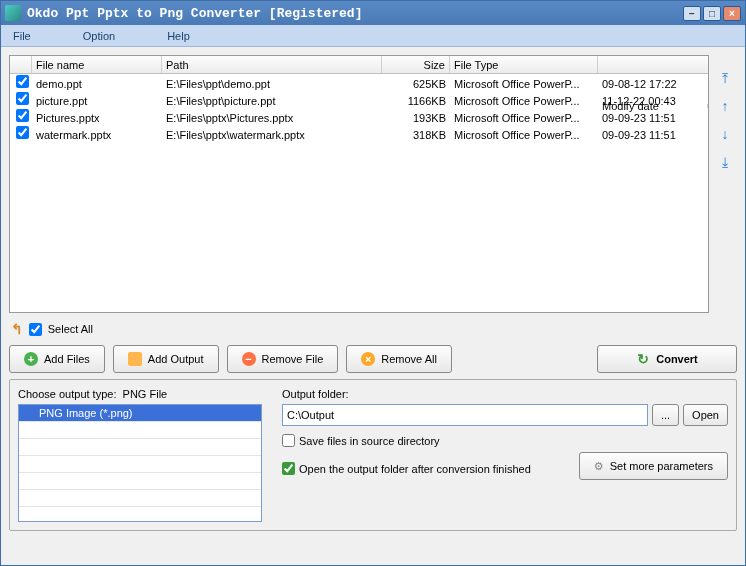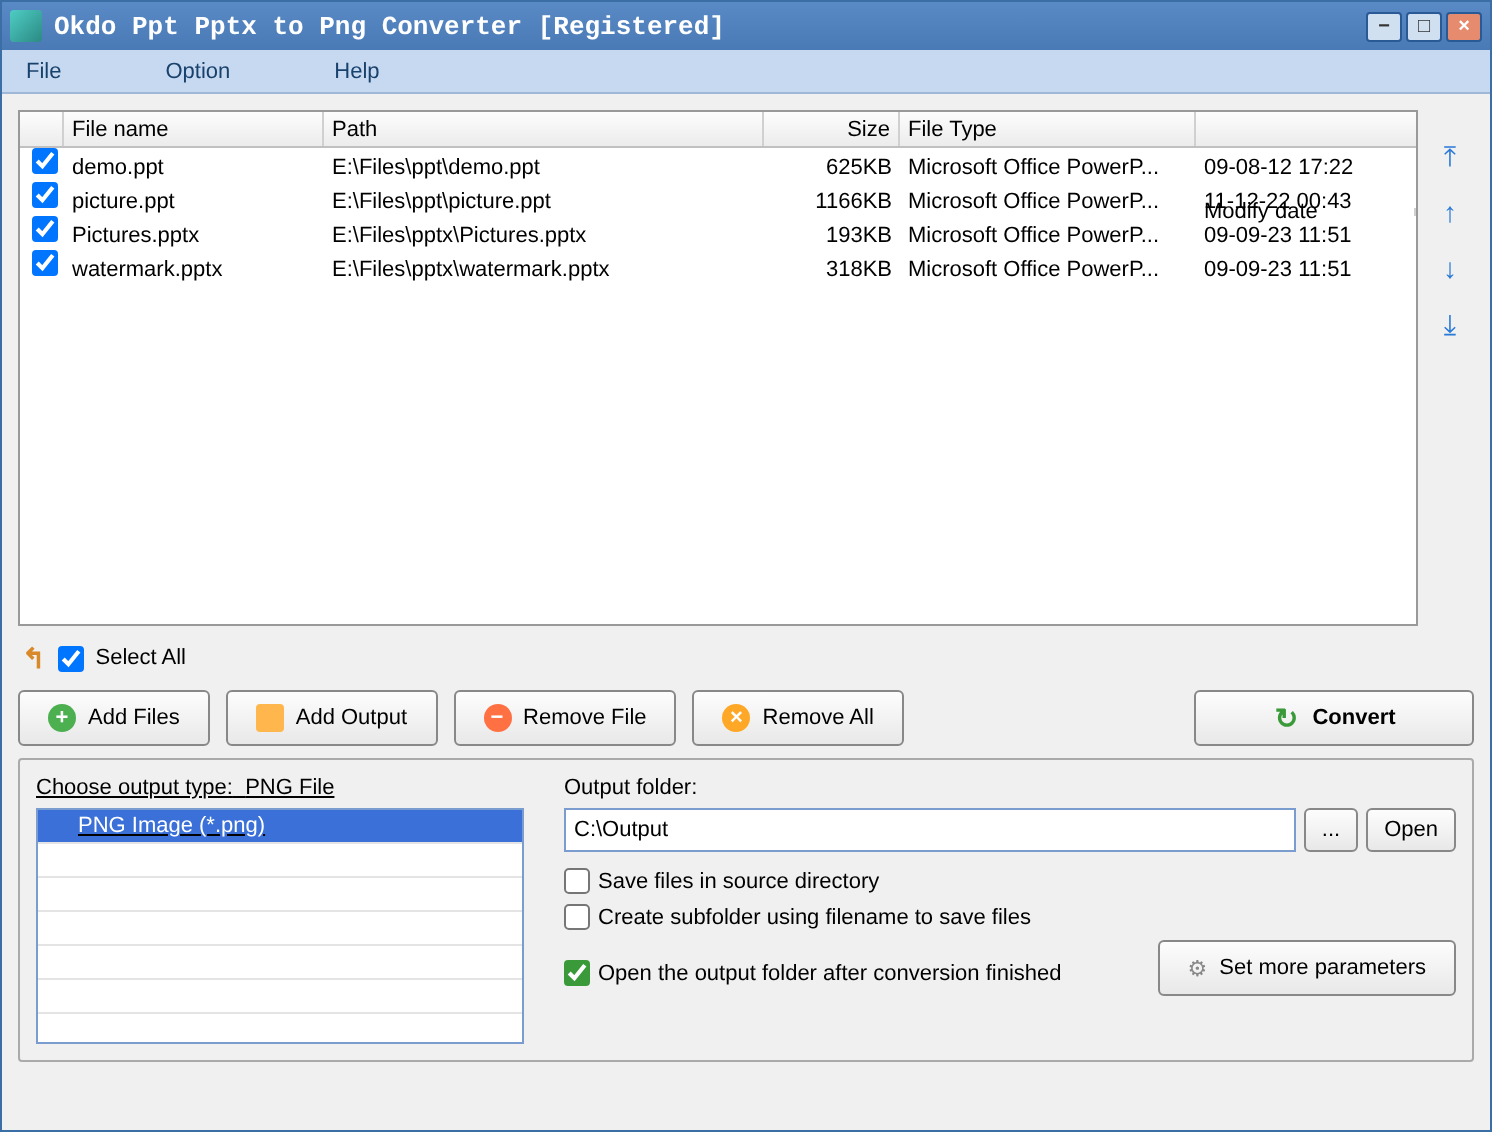--- a/index.html
+++ b/index.html
@@ -44,21 +44,21 @@
 .btn-icon { width: 14px; height: 14px; border-radius: 50%; display: flex; align-items: center; justify-content: center; color: #fff; font-weight: bold; font-size: 11px; }
 .ic-add { background: #4caf50; }
 .ic-folder { background: #ffb74d; border-radius: 2px; }
 .ic-remove { background: #ff7043; }
 .ic-removeall { background: #ffa726; }
 .ic-convert { background: transparent; color: #3a9a3a; font-size: 14px; }
 .spacer { flex: 1; }
 .convert-btn { width: 140px; font-weight: bold; }
 
 .bottom-panel { border: 1px solid #aaa; border-radius: 2px; padding: 8px; display: flex; gap: 20px; background: #f0f0f0; }
-.left-col { width: 244px; text-decoration: underline; }
+.left-col { width: 244px; }
 .right-col { flex: 1; }
 .panel-label { margin-bottom: 4px; }
 .type-list { border: 1px solid #7a9ccf; background: #fff; height: 118px; }
 .type-row { padding: 2px 20px; border-bottom: 1px solid #e4e4e4; height: 17px; }
 .type-row.sel { background: #3a70d8; color: #fff; }
 .output-row { display: flex; gap: 4px; margin-bottom: 8px; }
 .output-input { flex: 1; border: 1px solid #7a9ccf; padding: 3px 4px; height: 22px; background: #fff; }
 .small-btn { border: 1px solid #888; border-radius: 3px; background: linear-gradient(#fdfdfd,#e8e8e8); padding: 0 8px; height: 22px; cursor: pointer; display: flex; align-items: center; }
 .checkbox-row { display: flex; align-items: center; gap: 4px; margin: 5px 0; }
 .rb-actions { display: flex; justify-content: space-between; align-items: flex-end; margin-top: 4px; }
@@ -188,24 +188,20 @@
         <div class="panel-label">Output folder:</div>
         <div class="output-row">
           <input class="output-input" value="C:\Output" style="">
           <div class="small-btn">...</div>
           <div class="small-btn">Open</div>
         </div>
         <div class="checkbox-row">
           <input type="checkbox" style="">
           <span>Save files in source directory</span>
         </div>
-        <div class="checkbox-row">
-          <input type="checkbox" style="">
-          <span>Create subfolder using filename to save files</span>
-        </div>
         <div class="rb-actions">
           <div class="checkbox-row text-green">
             <input type="checkbox" checked="" style="">
             <span>Open the output folder after conversion finished</span>
           </div>
           <div class="btn">
             <span class="gear">⚙</span>
             <span>Set more parameters</span>
           </div>
         </div>

